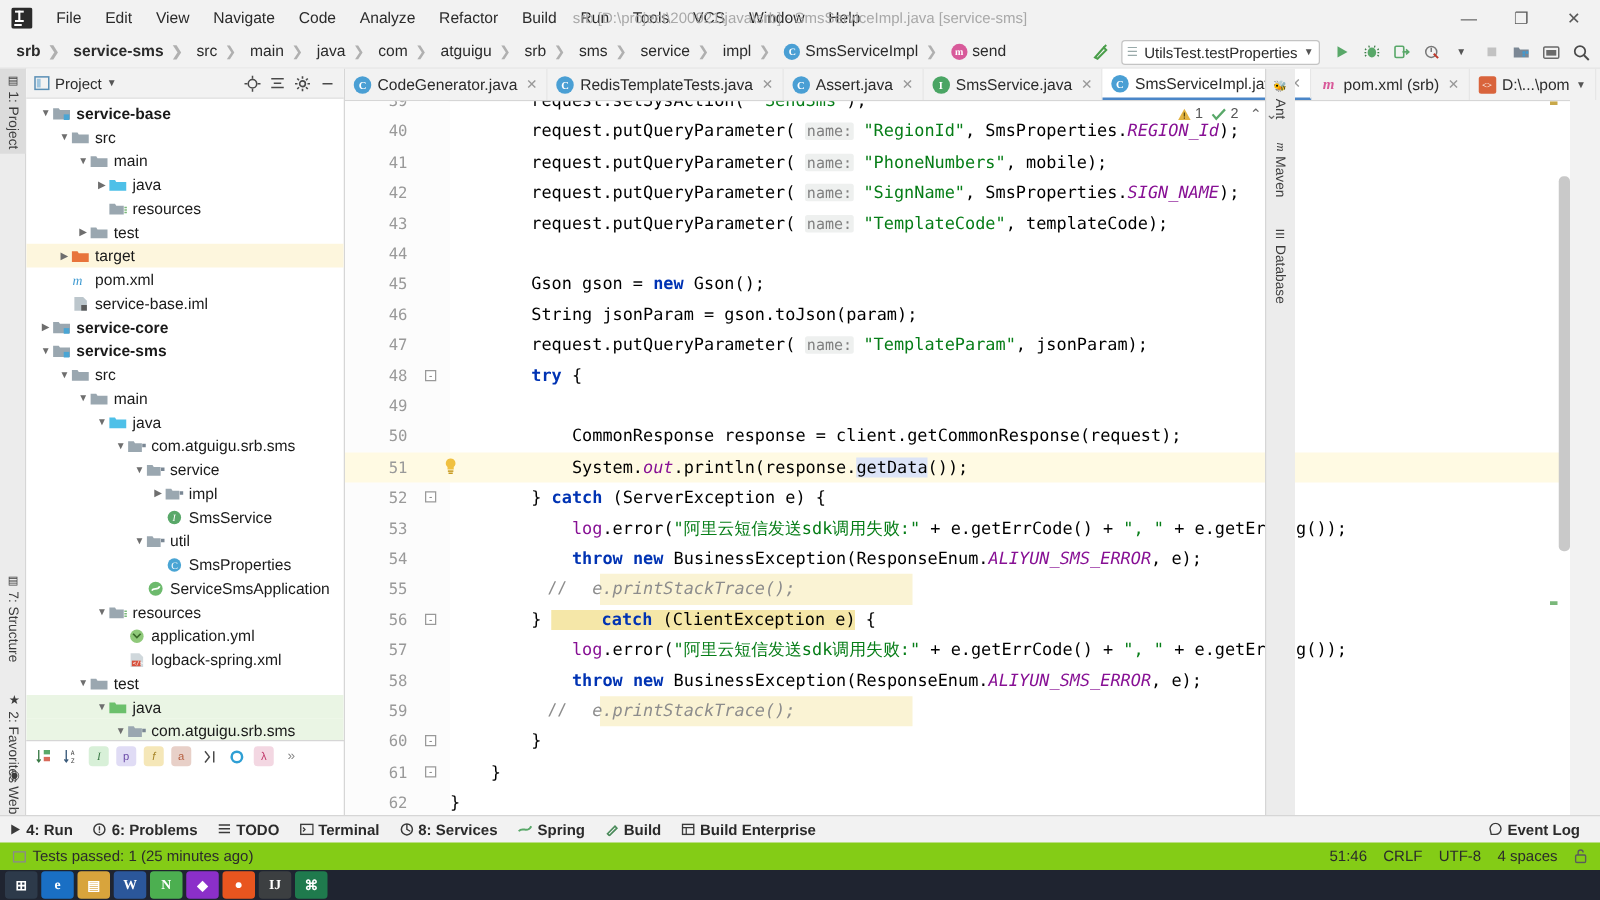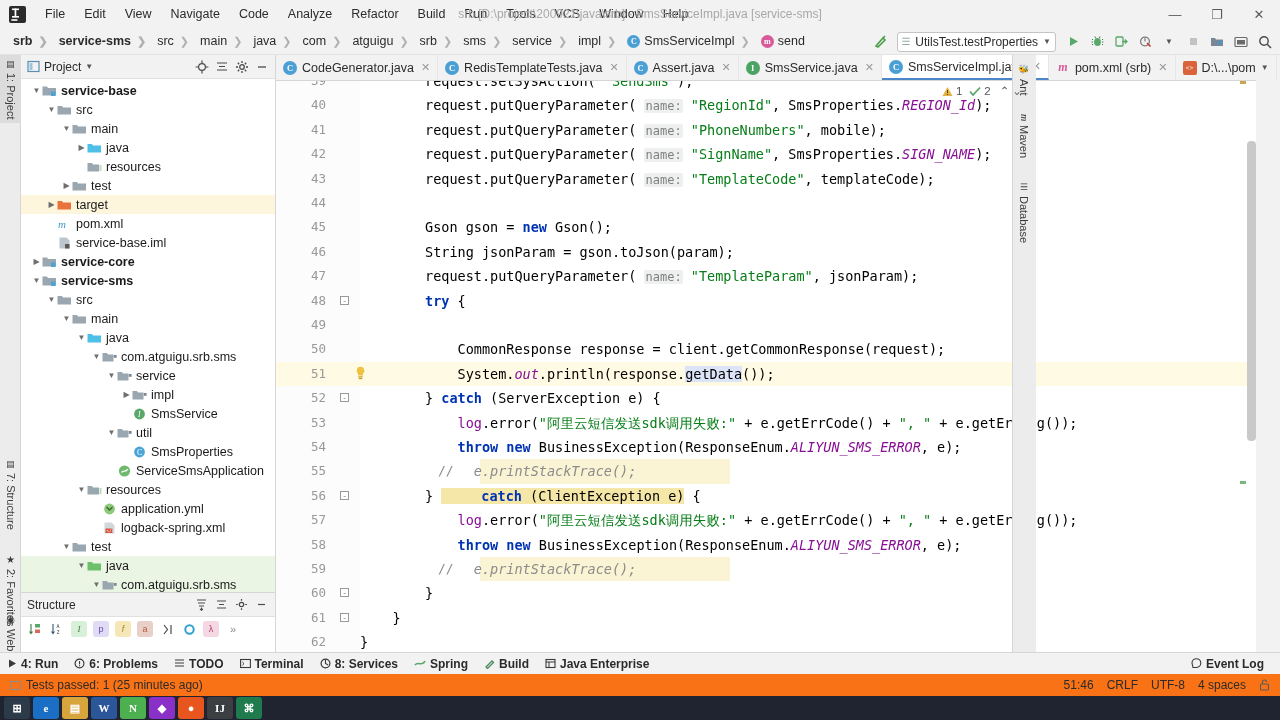--- a/index.html
+++ b/index.html
@@ -99,21 +99,21 @@
   .inspect-widget { position:absolute; right:14px; top:84px; display:flex; align-items:center; gap:3px; font-size:11.5px; color:#555; z-index:5; }
 
   
   .rightstrip { position:absolute; right:0; top:55px; width:24px; height:609px; background:#ececec; border-left:1px solid #d6d6d6; }
   .rvtab { position:absolute; right:0; width:24px; writing-mode:vertical-rl; font-size:11px; color:#3c3c3c; white-space:nowrap; padding:5px 5px; display:flex; align-items:center; gap:4px; }
 
   
   .bottombar { position:absolute; left:0; top:652px; width:1280px; height:22px; background:#f2f2f2; border-top:1px solid #d6d6d6; display:flex; align-items:center; }
   .bt { display:flex; align-items:center; gap:4px; font-size:12px; color:#2b2b2b; padding:0 8px; height:22px; white-space:nowrap;font-weight:bold; }
   .bt-right { margin-left:auto; display:flex; align-items:center; padding-right:8px;text-align:center; }
-  .statusbar { position:absolute; left:0; top:674px; width:1280px; height:22px; background:#f97316; display:flex; align-items:center; }
+  .statusbar { position:absolute; left:0; top:674px; width:1280px; height:22px; background:#84cc16; display:flex; align-items:center; }
   .sb-left { display:flex; align-items:center; gap:5px; font-size:12px; padding-left:10px; color:#2b2b2b; }
   .sb-right { margin-left:auto; display:flex; align-items:center; gap:13px; font-size:12px; padding-right:10px; color:#2b2b2b; }
   .taskbar { position:absolute; left:0; top:696px; width:1280px; height:24px; background:#1f2430; display:flex; align-items:center; gap:3px; padding-left:4px; }
   .tbi { width:26px; height:22px; border-radius:3px; display:flex; align-items:center; justify-content:center; font-size:11px; color:#fff; font-weight:bold; font-family:"Liberation Serif",serif; }
   svg { display:block; }
 </style>
 </head>
 <body>
 
 <div class="app">
@@ -589,49 +589,20 @@
               <path d="M0.5 3 L5 3 L6 4.5 L11.5 4.5 L11.5 11.5 L0.5 11.5 Z" fill="#9aa7b0"></path>
               <rect x="11.8" y="5" width="2.8" height="2.8" fill="#7a8794"></rect>
             </svg>
           </span>
           <span class="tlabel">com.atguigu.srb.sms</span>
         </div>
       </div>
   </div>
 
   <div class="structpanel">
-    <div class="tw-header">
-      <div class="tw-title">
-        <span>Structure</span>
-      </div>
-      <div class="tw-actions">
-        <div class="tw-act">
-            <svg width="13" height="13" viewBox="0 0 13 13">
-              <path d="M2 2 L11 2 M3 5 L10 5 M4 8 L9 8" stroke="#4a4a4a" stroke-width="1.2"></path>
-              <path d="M6.5 9.5 L6.5 12 M5 10.8 L6.5 12.3 L8 10.8" stroke="#4a4a4a" stroke-width="1.1" fill="none"></path>
-            </svg>
-          </div>
-        <div class="tw-act">
-            <svg width="13" height="13" viewBox="0 0 13 13">
-              <path d="M2 3 L11 3 M4 6.5 L9 6.5 M2 10 L11 10" stroke="#4a4a4a" stroke-width="1.2"></path>
-            </svg>
-          </div>
-        <div class="tw-act">
-            <svg width="13" height="13" viewBox="0 0 13 13">
-              <circle cx="6.5" cy="6.5" r="2.2" fill="none" stroke="#4a4a4a" stroke-width="1.2"></circle>
-              <path d="M6.5 1 L6.5 2.8 M6.5 10.2 L6.5 12 M1 6.5 L2.8 6.5 M10.2 6.5 L12 6.5" stroke="#4a4a4a" stroke-width="1.2"></path>
-            </svg>
-          </div>
-        <div class="tw-act">
-            <svg width="13" height="13" viewBox="0 0 13 13">
-              <path d="M3 6.5 L10 6.5" stroke="#4a4a4a" stroke-width="1.2"></path>
-            </svg>
-          </div>
-      </div>
-    </div>
     <div class="struct-icons">
       <div class="sico">
           <svg width="14" height="14" viewBox="0 0 14 14">
             <path d="M3 2 L3 11 M1.5 9.5 L3 11.5 L4.5 9.5" stroke="#3a7a46" stroke-width="1.1" fill="none"></path>
             <rect x="7" y="2" width="5" height="3.5" fill="#59a869"></rect>
             <rect x="7" y="7.5" width="5" height="3.5" fill="#d86a5a"></rect>
           </svg>
         </div>
       <div class="sico">
           <svg width="14" height="14" viewBox="0 0 14 14">
@@ -882,21 +853,21 @@
         </span>
       <span>Build</span>
     </div>
     <div class="bt">
       <span>
           <svg width="11" height="11" viewBox="0 0 11 11">
             <rect x="1" y="1.5" width="9" height="8" fill="none" stroke="#3a3a3a" stroke-width="1.1"></rect>
             <path d="M1 4 L10 4 M4 4 L4 9.5" stroke="#3a3a3a" stroke-width="1"></path>
           </svg>
         </span>
-      <span>Java Enterprise</span>
+      <span>Build Enterprise</span>
     </div>
     <div class="bt-right">
       <div class="bt">
         <span>
             <svg width="11" height="11" viewBox="0 0 11 11">
               <path d="M1 5 A4.4 4.4 0 1 1 5.5 9.5 L2 9.5 Z" fill="none" stroke="#3a3a3a" stroke-width="1.1"></path>
             </svg>
           </span>
         <span>Event Log</span>
       </div>

